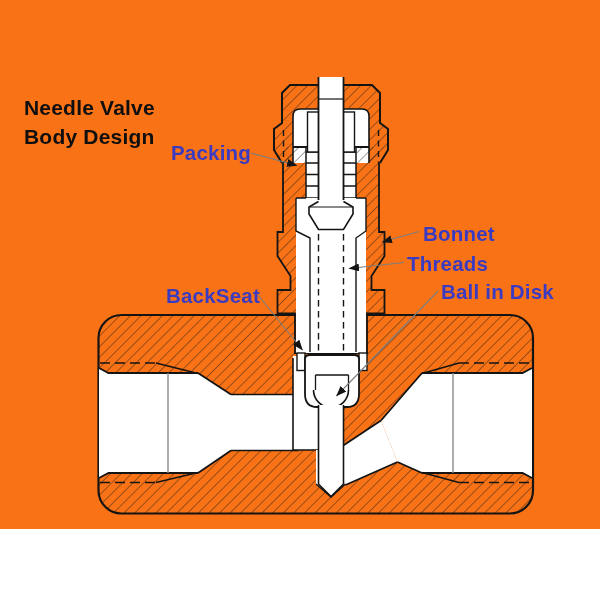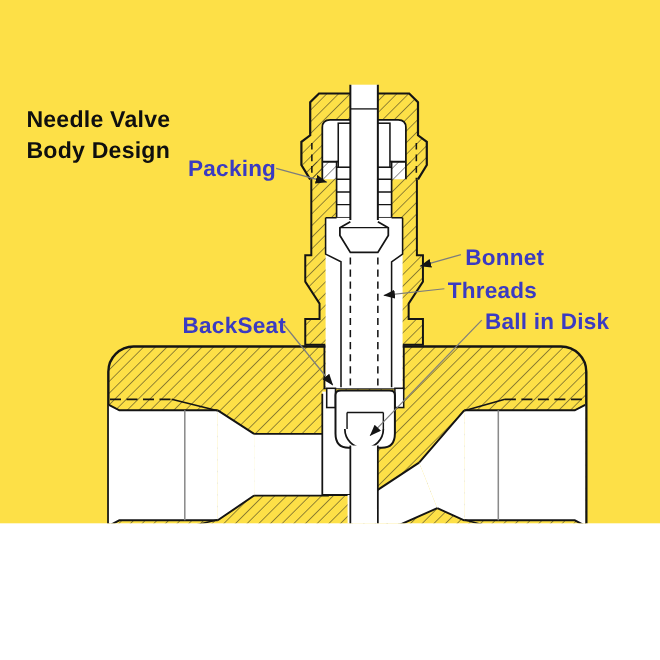--- a/index.html
+++ b/index.html
@@ -1,22 +1,22 @@
 <!DOCTYPE html>
 <html><head>
 <meta charset="utf-8">
 <style>
   html, body {
     margin: 0; padding: 0;
     background: #ffffff;
   }
   #stage {
     position: relative;
-    width: 600px; height: 476px;
-    background: #fde047;
+    width: 600px; height: 529px;
+    background: #f97316;
     overflow: hidden;
   }
   svg { display: block; }
   text {
     font-family: "Liberation Sans", "DejaVu Sans", sans-serif;
     font-weight: bold;
   }
   .title-text { font-size: 21px; letter-spacing: 0.2px; }
   .label-text { font-size: 20.5px; letter-spacing: 0.2px; }
 </style>

